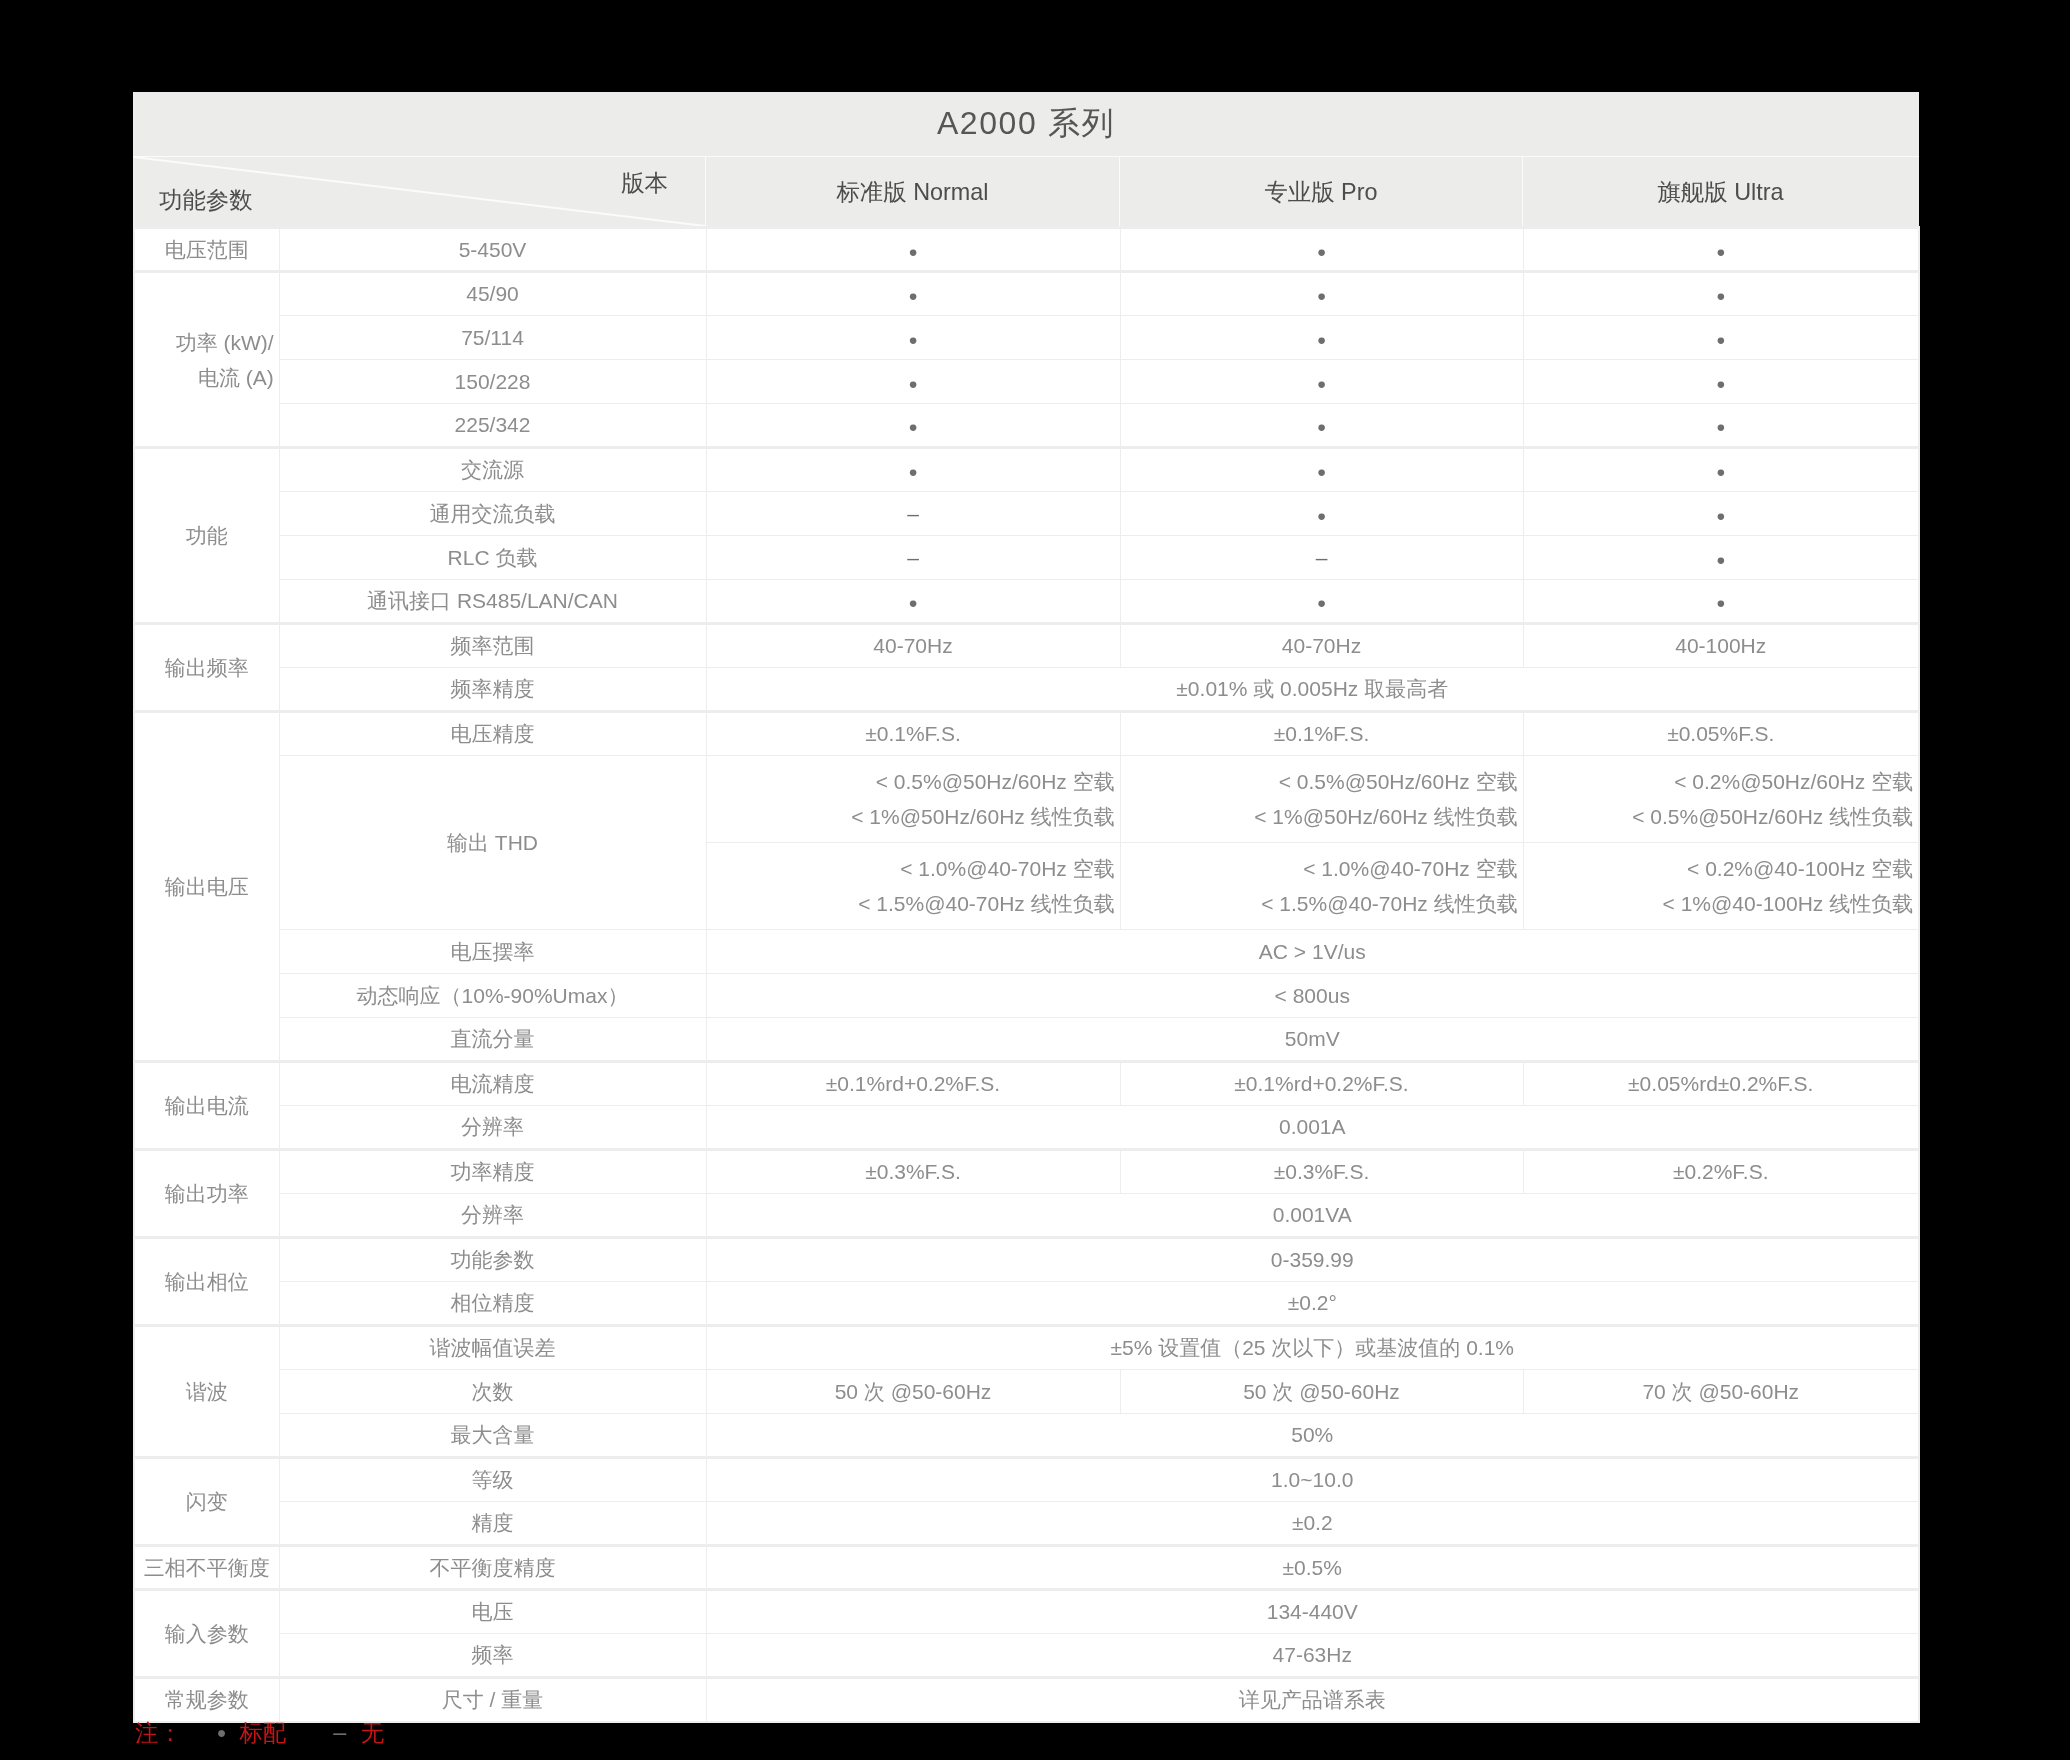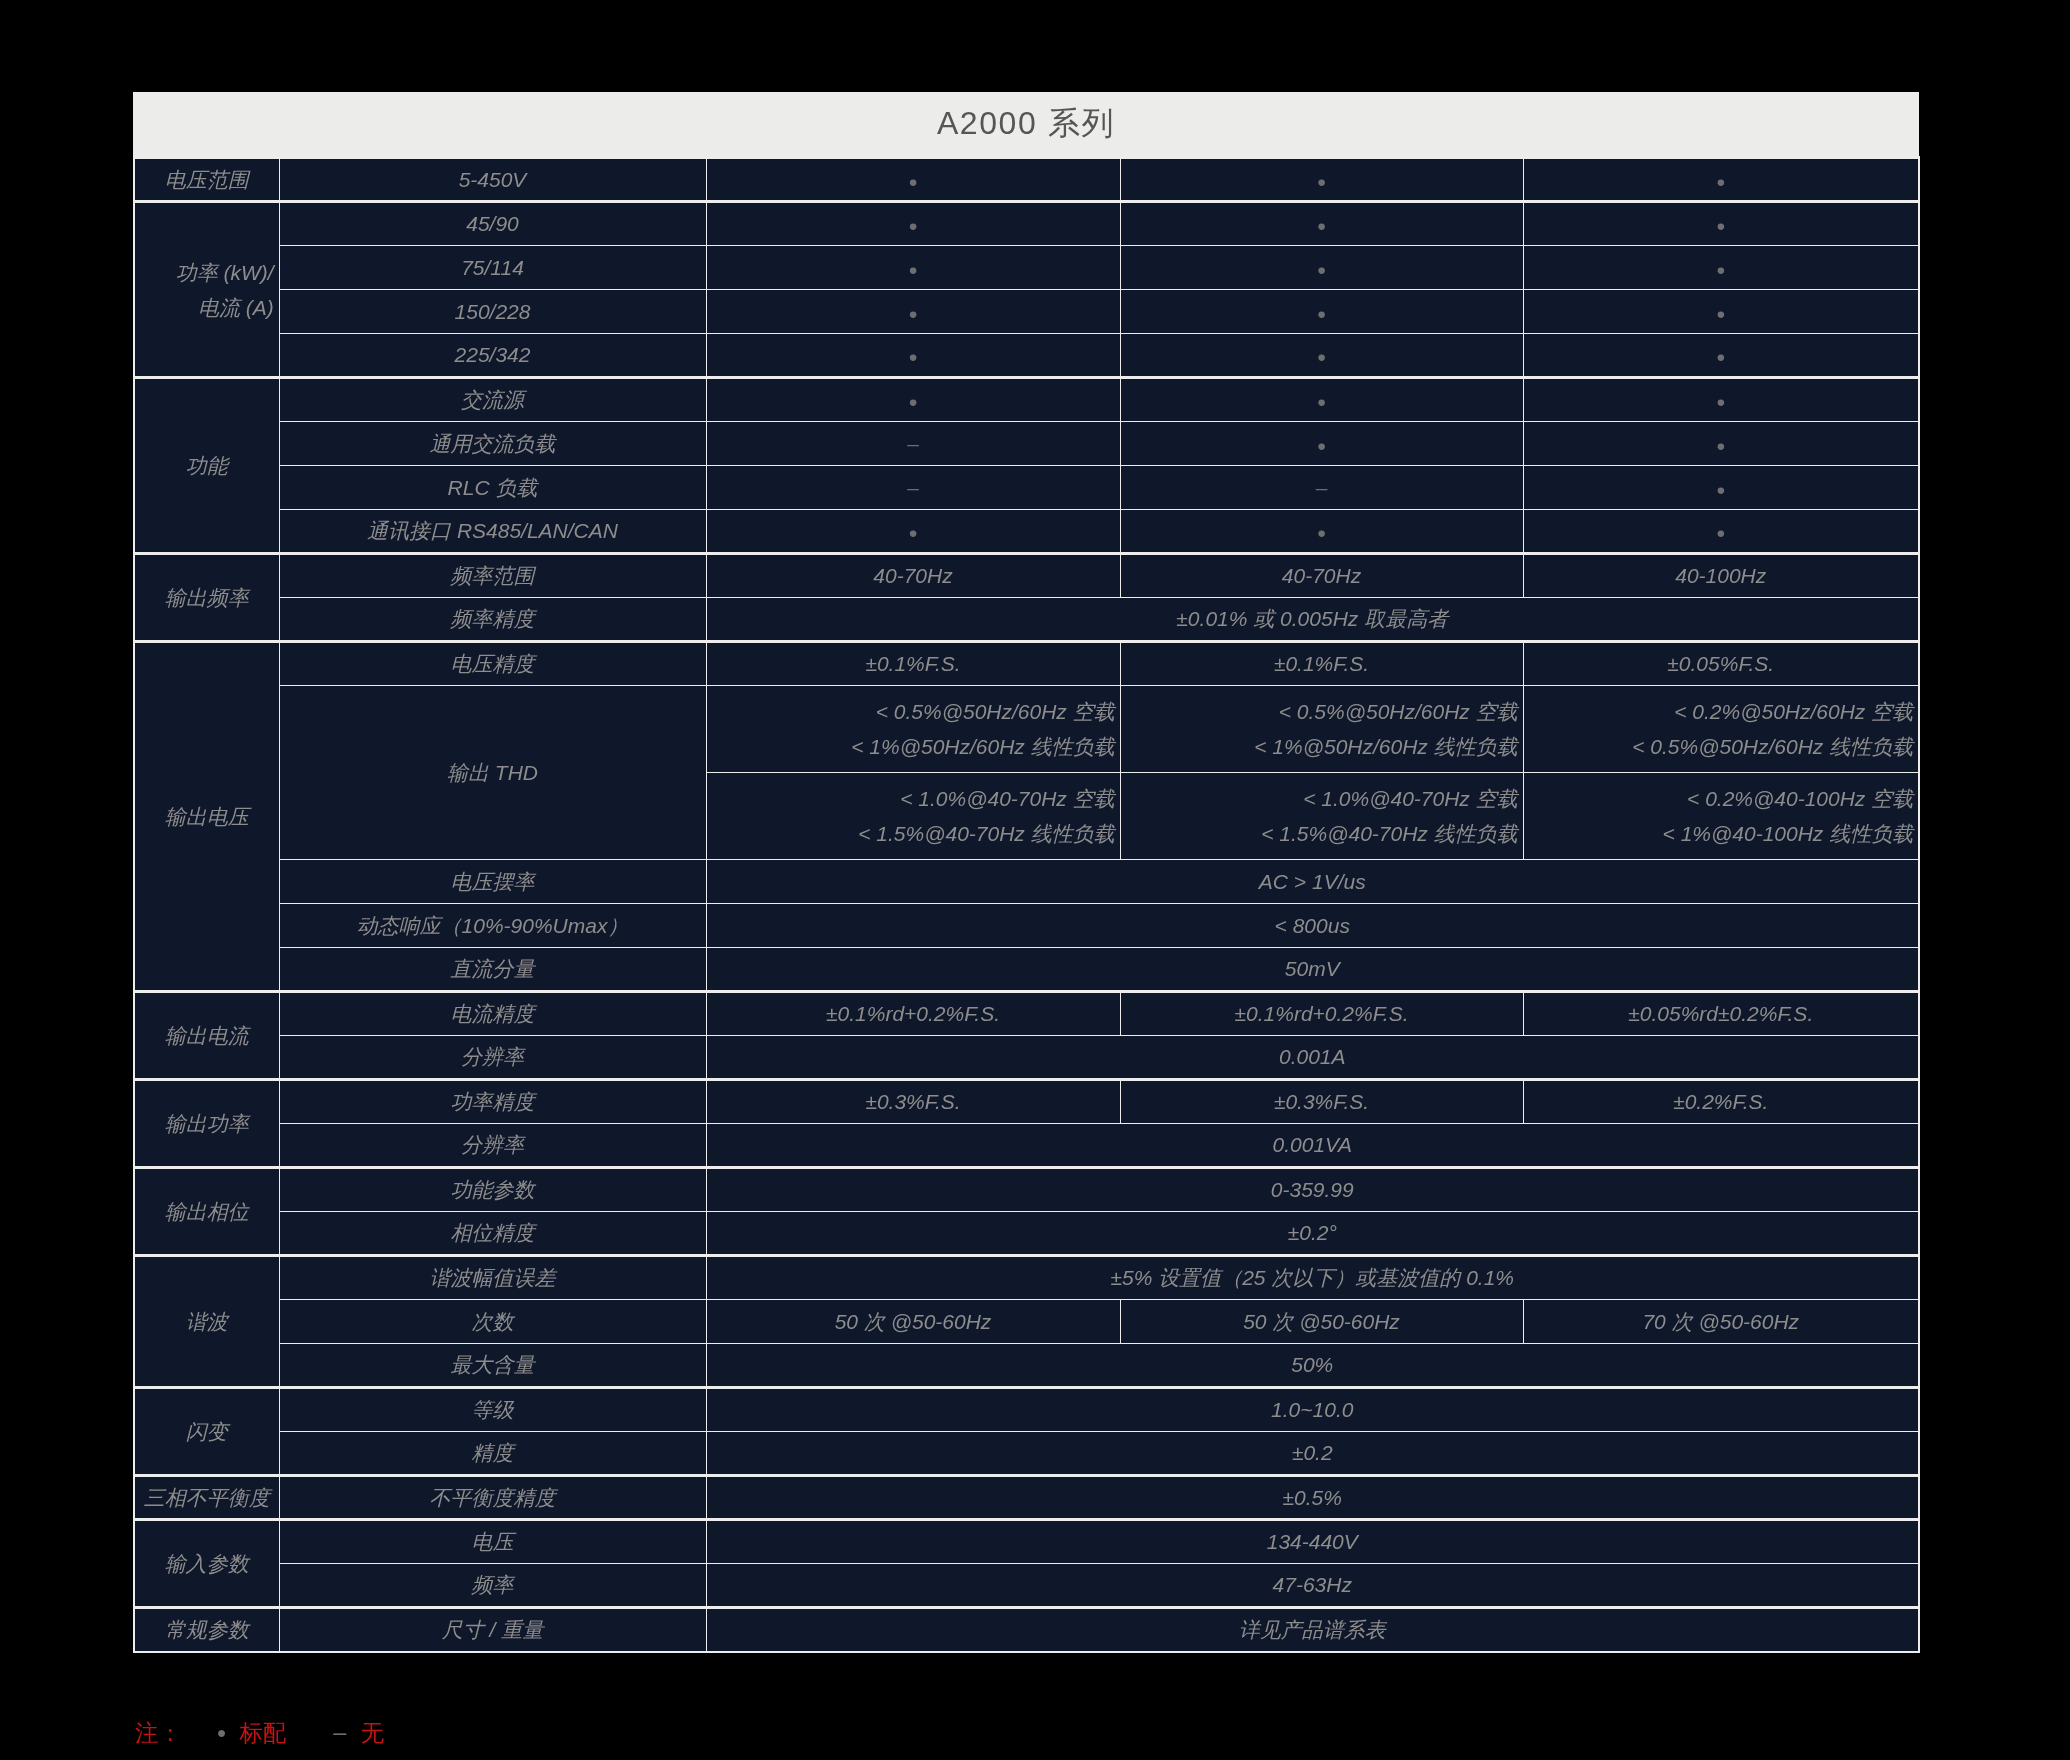--- a/index.html
+++ b/index.html
@@ -9,42 +9,54 @@
   .title-row{height:64px;background:#ececea;display:flex;align-items:center;justify-content:center;
              font-size:32px;color:#565656;letter-spacing:1.6px;margin-top:44px;}
   .hdr{display:flex;height:69px;background:#ececea;border-top:1.6px solid #fbfbfb;box-sizing:content-box;}
   .corner{position:relative;width:572px;flex:0 0 572px;}
   .corner svg{position:absolute;left:0;top:0;width:100%;height:100%;}
   .corner .c-top{position:absolute;right:37px;top:9.7px;font-size:23.4px;color:#4d4d4d;}
   .corner .c-bot{position:absolute;left:26px;bottom:9.7px;font-size:23.4px;color:#4d4d4d;}
   .colhead{display:flex;align-items:center;justify-content:center;font-size:23.4px;color:#4d4d4d;
            border-left:1.6px solid #fbfbfb;box-sizing:border-box;}
   .w1{flex:0 0 414px;} .w2{flex:0 0 403px;} .w3{flex:0 0 396px;}
-  table.body{border-collapse:collapse;table-layout:fixed;width:1786px;background:#0f172a;
-             border:2.4px solid #ededed;font-style:italic;}
+  table.body{border-collapse:collapse;table-layout:fixed;width:1786px;background:#ffffff;
+             border:2.4px solid #ededed;}
   td{border:1.6px solid #ededed;text-align:center;vertical-align:middle;color:#8d8d8d;
      font-size:21px;padding:0 4.8px;overflow:hidden;}
   tr.r{height:44px;} tr.rt{height:87px;}
   tr.gs td{border-top-width:3.2px;}
   td .dot{color:#6e6e6e;font-size:15.3px;line-height:1;}
   td .dash{color:#6e6e6e;font-size:21px;line-height:1;}
   .ml{line-height:35px;text-align:right;}
   .note{position:absolute;left:135px;top:1715px;display:flex;align-items:center;
         font-size:23.4px;color:#c41414;height:35px;}
   .note .n-dot{color:#6e6e6e;font-size:16px;margin:0 13px 0 35px;}
   .note .n-dash{color:#6e6e6e;font-size:23.4px;margin:0 14.5px 0 47px;}
 </style>
 </head>
 <body>
 
 <div class="page">
   <div class="spec">
 
     <div class="title-row">A2000 系列</div>
 
+    <div class="hdr">
+      <div class="corner">
+        <svg viewBox="0 0 710 86" preserveAspectRatio="none">
+          <line x1="0" y1="0" x2="710" y2="86" stroke="#fbfbfb" stroke-width="2.5"></line>
+        </svg>
+        <span class="c-top">版本</span>
+        <span class="c-bot">功能参数</span>
+      </div>
+      <div class="colhead w1">标准版 Normal</div>
+      <div class="colhead w2">专业版 Pro</div>
+      <div class="colhead w3">旗舰版 Ultra</div>
+    </div>
 
     <table class="body">
       <colgroup>
         <col style="width:145px">
           <col style="width:427px">
         <col style="width:414px">
           <col style="width:403px">
           <col style="width:396px">
       </colgroup>
       <tbody id="spec-body">

